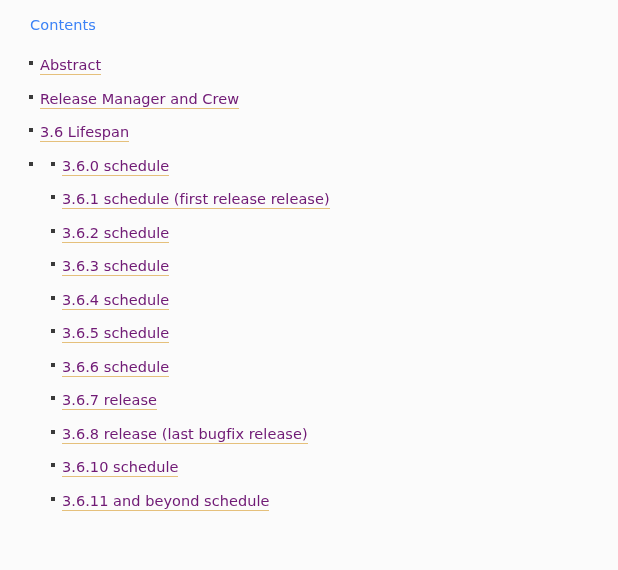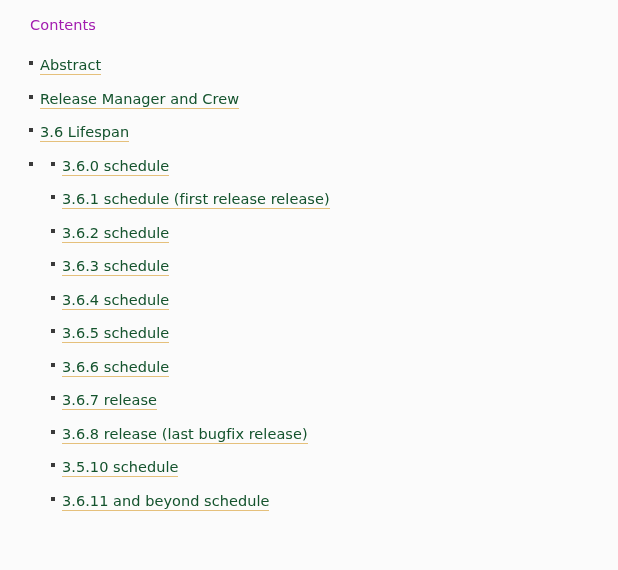--- a/index.html
+++ b/index.html
@@ -20,21 +20,21 @@
     position: relative;
     padding: 0;
   }
 
   .toc-title {
     position: absolute;
     left: 30px;
     top: 16px;
     font-size: 14.5px;
     line-height: 18px;
-    color: #a21caf;
+    color: #3b82f6;
     font-weight: 400;
     letter-spacing: 0.1px;
     margin: 0;
   }
 
   ul.level-1 {
     position: absolute;
     left: 0;
     top: 55px;
     margin: 0;
@@ -76,21 +76,21 @@
   }
 
   ul.level-2 > li > .bullet {
     left: -11px;
     top: 6px;
   }
 
   a.toc-link {
     font-size: 14.5px;
     line-height: 15px;
-    color: #14532d;
+    color: #701a75;
     text-decoration: none;
     border-bottom: 1px solid #e5c07b;
     padding-bottom: 1px;
     display: inline-block;
     letter-spacing: 0.05px;
     cursor: pointer;
   }
 
   ul.level-2 {
     margin-top: 13.5px;
@@ -169,21 +169,21 @@
           <span class="bullet"></span>
           <a class="toc-link" href="#">3.6.8 release (last bugfix release)</a>
         </li>
 
         <li>
           <span class="bullet"></span>
         </li>
 
         <li>
           <span class="bullet"></span>
-          <a class="toc-link" href="#">3.5.10 schedule</a>
+          <a class="toc-link" href="#">3.6.10 schedule</a>
         </li>
 
         <li>
           <span class="bullet"></span>
           <a class="toc-link" href="#">3.6.11 and beyond schedule</a>
         </li>
 
       </ul>
     </li>
 

